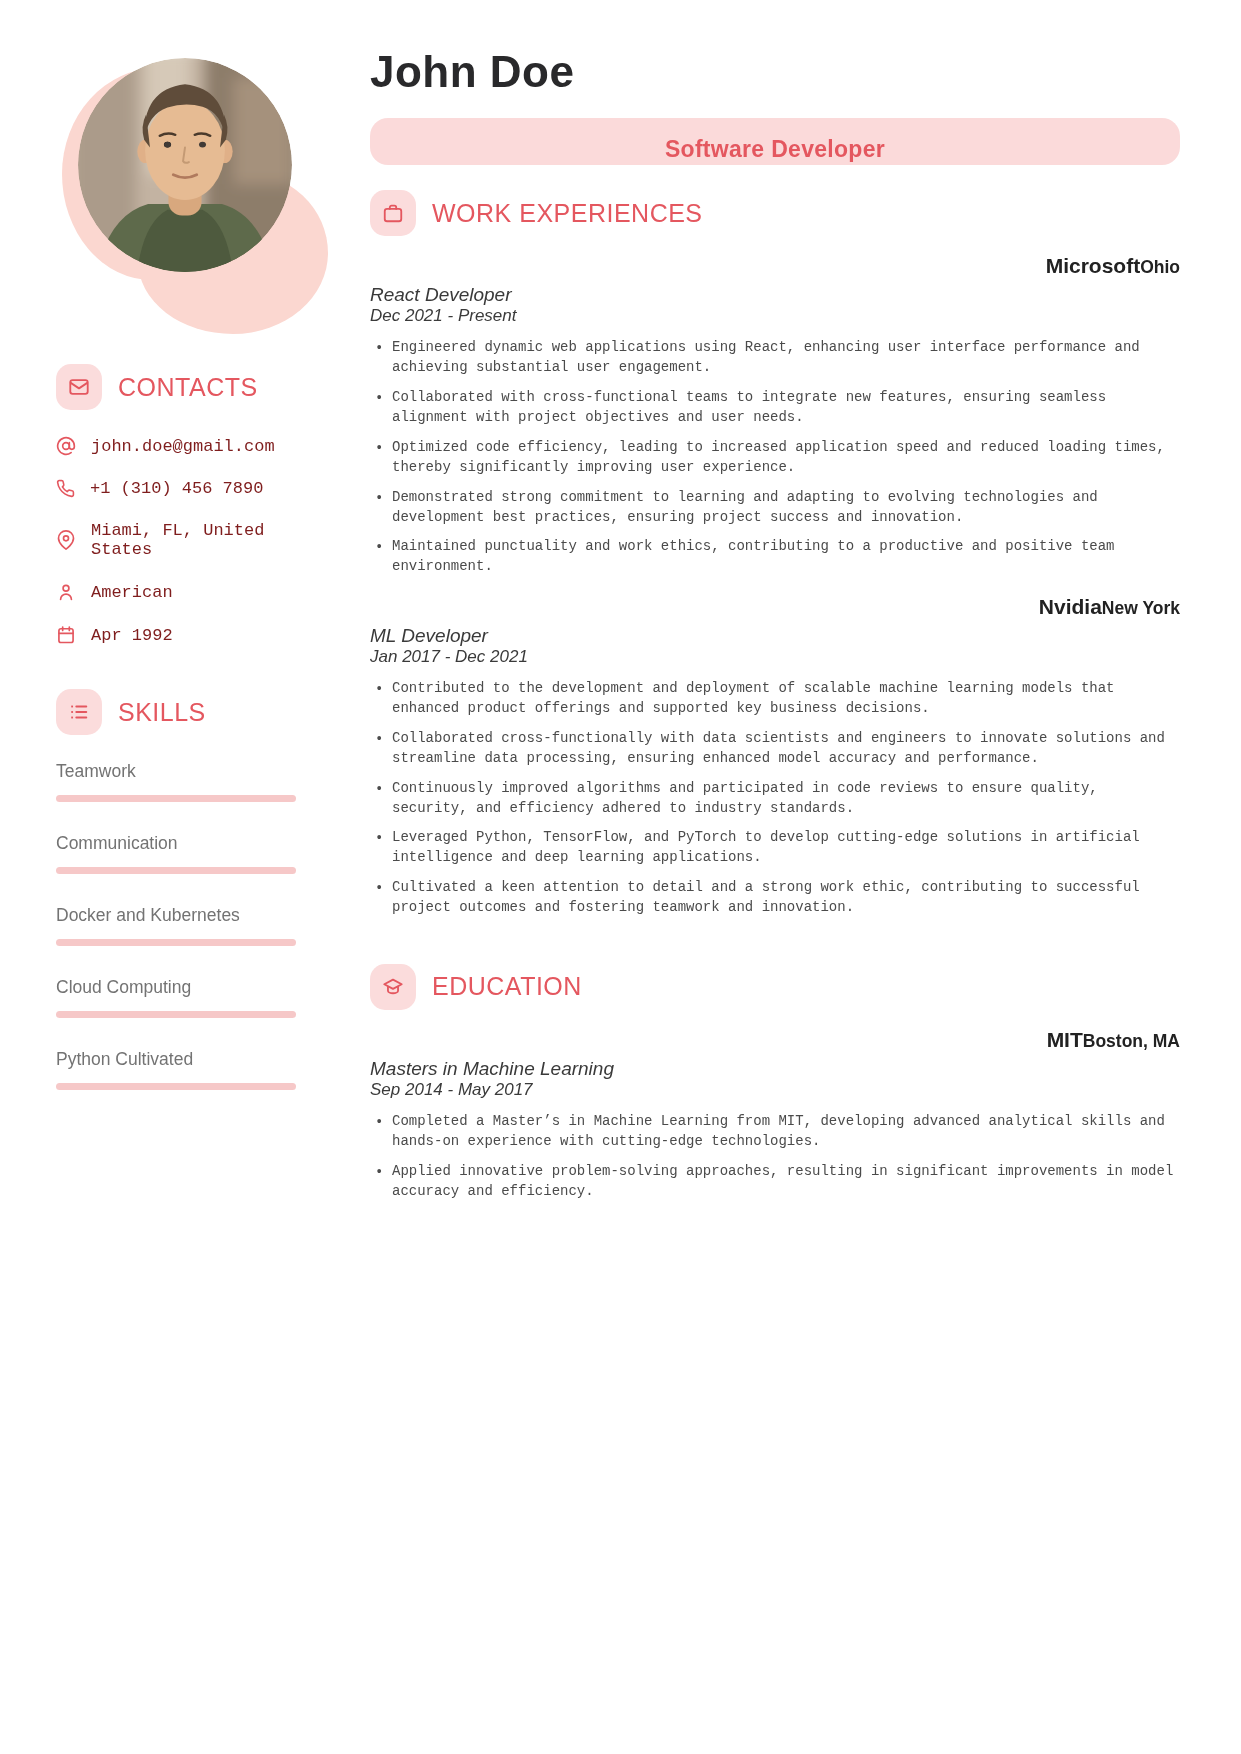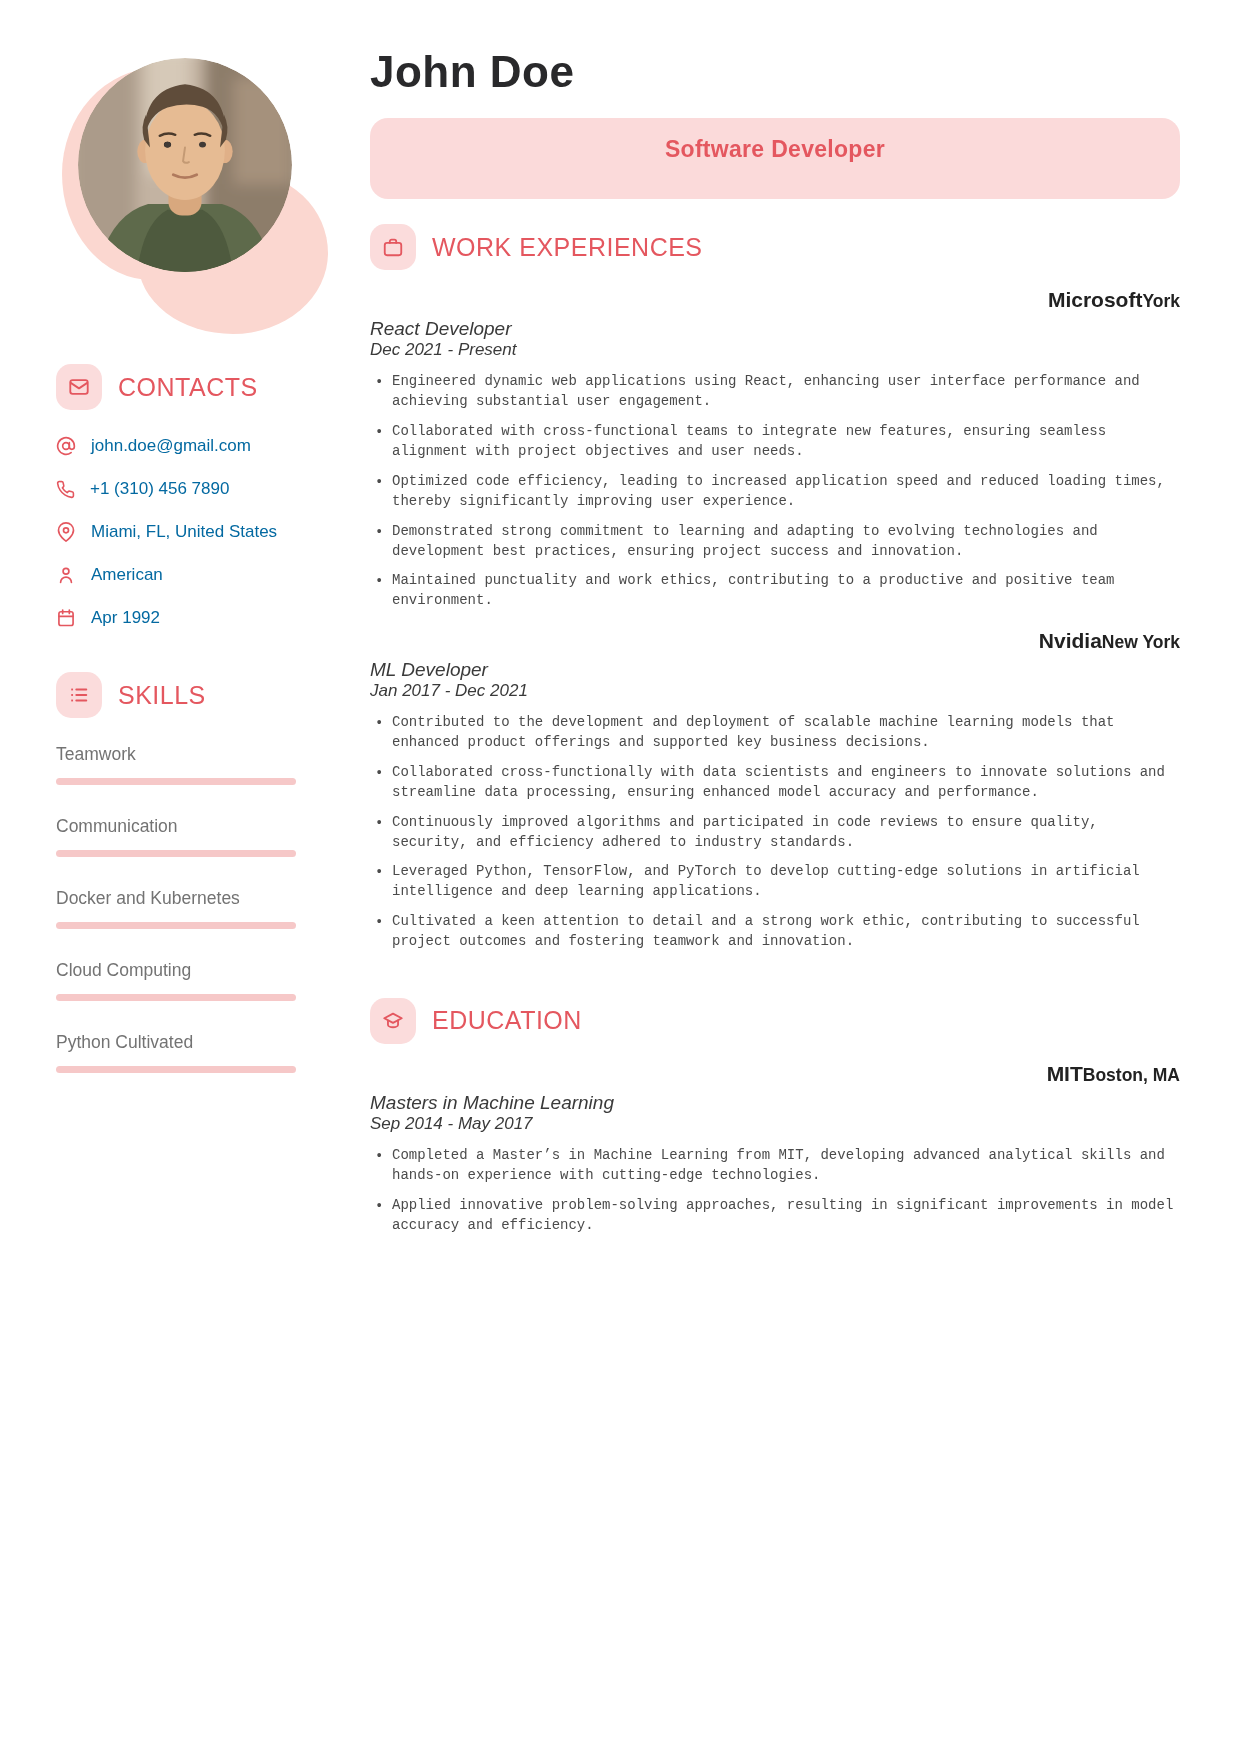--- a/index.html
+++ b/index.html
@@ -31,30 +31,30 @@
   .chip{
     width:46px;height:46px;border-radius:15px;background:var(--chip);
     display:flex;align-items:center;justify-content:center;color:var(--accent);flex-shrink:0;
   }
   .sec-head h2{
     margin:0;font-size:25px;font-weight:normal;color:var(--accent);letter-spacing:.5px;
   }
   .contact-list{list-style:none;margin:26px 0 0;padding:0;}
   .contact-item{display:flex;align-items:center;gap:15px;margin-bottom:23px;}
   .c-icon{color:var(--accent);display:flex;align-items:center;flex-shrink:0;}
-  .c-text{font-size:17px;color:#0369a1;}
+  .c-text{font-size:17px;color:#7f1d1d;font-family:Liberation Mono, monospace;}
   .skill-list{list-style:none;margin:26px 0 0;padding:0;}
   .skill-item{margin-bottom:31px;}
   .skill-name{font-size:17.5px;color:#737373;display:block;}
   .skill-bar{height:7px;border-radius:4px;background:var(--bar);margin-top:13px;width:240px;}
   
   .right{flex:1;margin-left:64px;min-width:0;}
   .name{margin:0 0 22px;font-size:44px;line-height:1.1;font-weight:bold;color:var(--ink);letter-spacing:.5px;}
   .title-pill{
-    background:var(--pill);border-radius:18px;height:81px;line-height:63px;
+    background:var(--pill);border-radius:18px;height:47px;line-height:63px;
     text-align:center;color:var(--accent);font-size:23px;font-weight:bold;letter-spacing:.3px;
   }
   .main-section{margin-top:25px;}
   .main-section.education{margin-top:46px;}
   .entries{margin-top:4px;}
   .entry{margin-top:18px;}
   .entry-head{display:flex;justify-content:flex-end;align-items:baseline;}
   .company{margin:0;font-size:21px;font-weight:bold;color:#222;}
   .loc{font-size:17.5px;font-weight:bold;color:#222;}
   .entry-sub{display:flex;justify-content:space-between;align-items:baseline;margin-top:6px;flex-direction:column;}
@@ -236,21 +236,21 @@
               <path d="M15.5 7.5V6a2 2 0 0 0-2-2h-3a2 2 0 0 0-2 2v1.5"></path>
               <path d="M3 12h18" opacity="0"></path>
             </svg>
         </span>
         <h2>WORK EXPERIENCES</h2>
       </div>
       <div class="entries" id="work-entries">
   <article class="entry">
     <div class="entry-head">
       <h3 class="company">Microsoft</h3>
-      <span class="loc">York</span>
+      <span class="loc">Ohio</span>
     </div>
     <div class="entry-sub">
       <span class="role">React Developer</span>
       <span class="dates">Dec 2021 - Present</span>
     </div>
     <ul class="bullets">
               <li>Engineered dynamic web applications using React, enhancing user interface performance and achieving substantial user engagement.</li>
               <li>Collaborated with cross-functional teams to integrate new features, ensuring seamless alignment with project objectives and user needs.</li>
               <li>Optimized code efficiency, leading to increased application speed and reduced loading times, thereby significantly improving user experience.</li>
               <li>Demonstrated strong commitment to learning and adapting to evolving technologies and development best practices, ensuring project success and innovation.</li>

